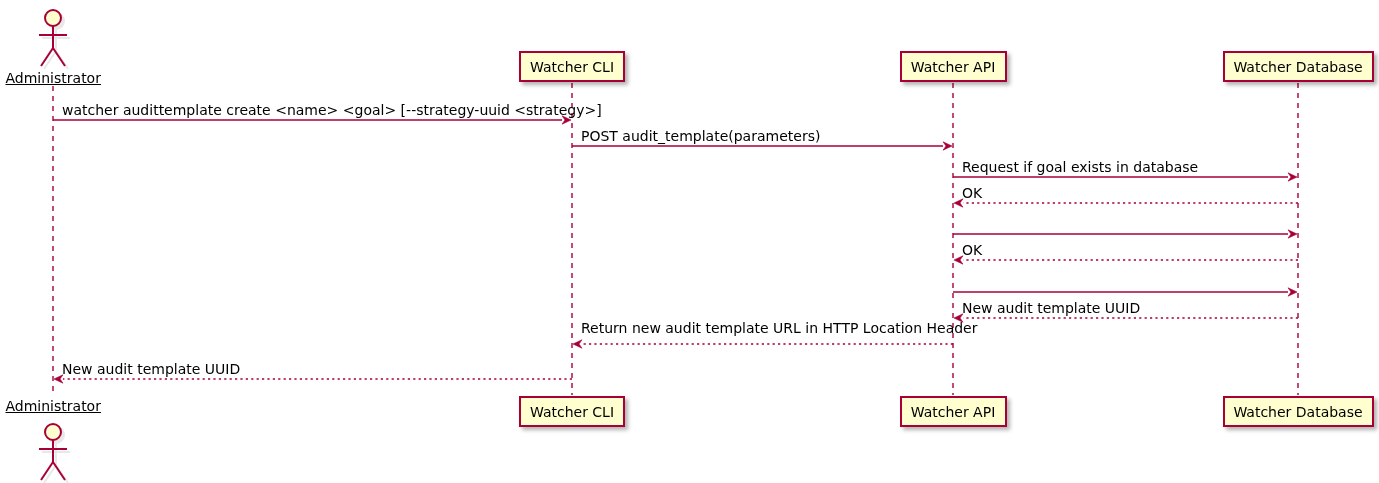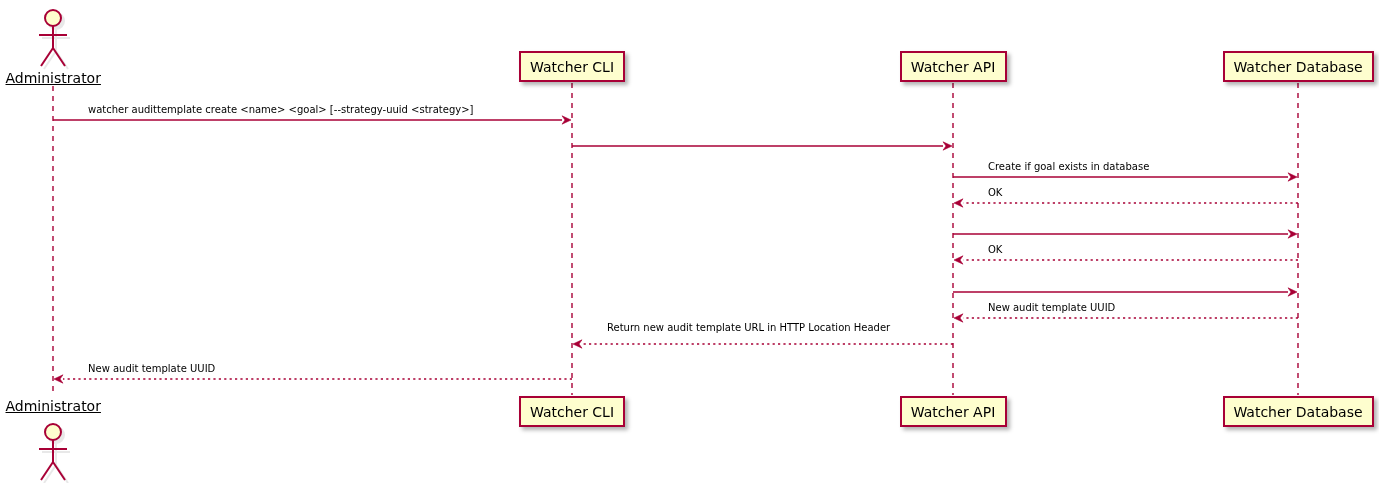--- a/index.html
+++ b/index.html
@@ -1,19 +1,19 @@
 <!DOCTYPE html>
 <html><head>
 <meta charset="utf-8">
 <style>
   html,body{margin:0;padding:0;background:#FFFFFF;}
   body{width:1379px;height:483px;position:relative;overflow:hidden;
        font-family:"DejaVu Sans",sans-serif;color:#000;}
   #diagram{position:absolute;left:0;top:0;width:1379px;height:483px;}
-  .msg{position:absolute;font-size:10px;line-height:14px;white-space:nowrap;color:#000;margin-left:26px;}
+  .msg{position:absolute;font-size:14px;line-height:14px;white-space:nowrap;color:#000;}
   .plabel{position:absolute;font-size:14px;line-height:16px;white-space:nowrap;color:#000;
           text-align:center;text-decoration:underline;}
   .pbox{position:absolute;background:#FEFECE;border:2px solid #A80036;
         box-shadow:3px 3px 4px rgba(0,0,0,0.30);box-sizing:border-box;
         display:flex;align-items:center;justify-content:center;
         font-size:14px;white-space:nowrap;}
 </style>
 </head>
 <body>
 
@@ -94,19 +94,20 @@
     </div>
     <div class="pbox" style="left: 1222.5px; top: 51px; width: 151px; height: 31px;">
       <span>Watcher Database</span>
     </div>
     <div class="pbox" style="left: 1222.5px; top: 396px; width: 151px; height: 31px;">
       <span>Watcher Database</span>
     </div>
     <div class="plabel" style="left: 5.5px; top: 70px;">Administrator</div>
     <div class="plabel" style="left: 5.5px; top: 398px;">Administrator</div>
     <div class="msg" style="left: 62px; top: 103px;">watcher audittemplate create &lt;name&gt; &lt;goal&gt; [--strategy-uuid &lt;strategy&gt;]</div>
-    <div class="msg" style="left: 962px; top: 160px;">Create if goal exists in database</div>
+    <div class="msg" style="left: 581px; top: 129px;">POST audit_template(parameters)</div>
+    <div class="msg" style="left: 962px; top: 160px;">Request if goal exists in database</div>
     <div class="msg" style="left: 962px; top: 186px;">OK</div>
     <div class="msg" style="left: 962px; top: 243px;">OK</div>
     <div class="msg" style="left: 962px; top: 301px;">New audit template UUID</div>
     <div class="msg" style="left: 581px; top: 321px; text-align: center;">Return new audit template URL in HTTP Location Header</div>
     <div class="msg" style="left: 62px; top: 362px;">New audit template UUID</div>
   </div>
 
 </body></html>

